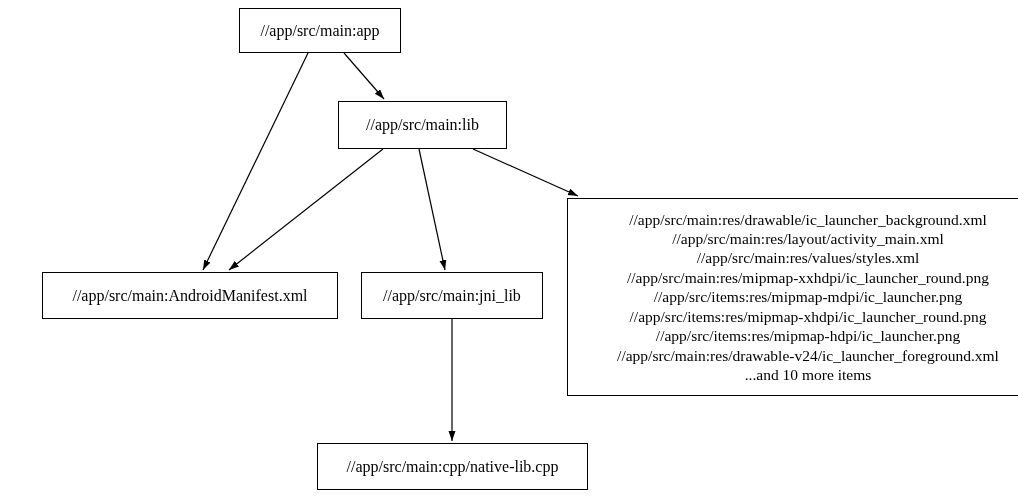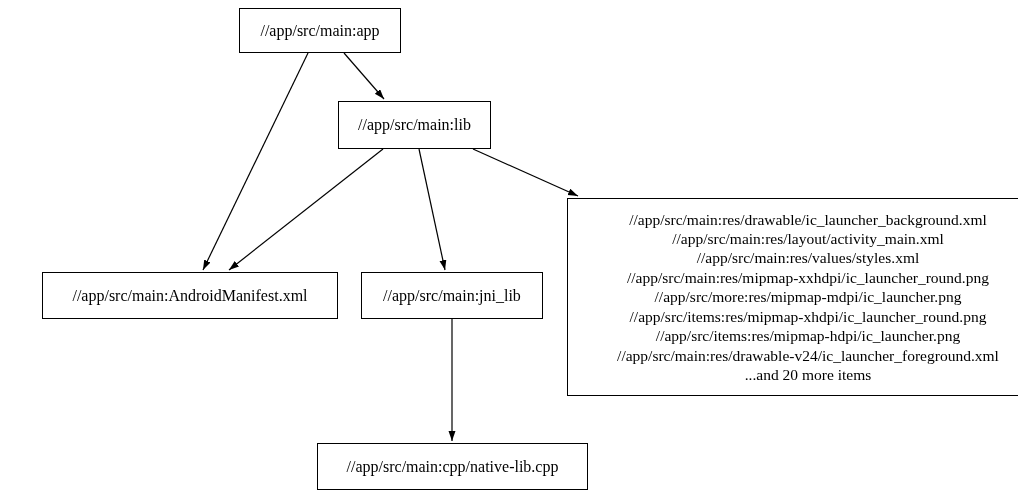--- a/index.html
+++ b/index.html
@@ -43,21 +43,21 @@
   }
   .node.multi {
     flex-direction: column;
     justify-content: center;
     font-size: 15.5px;
     line-height: 19.4px;
     padding: 2px 24px;
   }
   
   #node-app      { left: 203px; top: 8px;   width: 162px; height: 45px; }
-  #node-lib      { left: 302px; top: 101px; width: 153px; height: 48px; }
+  #node-lib      { left: 302px; top: 101px; width: 169px; height: 48px; }
   #node-manifest { left: 6px;   top: 272px; width: 296px; height: 47px; }
   #node-jni-lib  { left: 325px; top: 272px; width: 182px; height: 47px; }
   #node-res      { left: 531px; top: 198px; width: 482px; height: 198px; }
   #node-native   { left: 281px; top: 443px; width: 271px; height: 47px; }
 </style>
 </head>
 <body>
 
 <div class="canvas">
 
@@ -89,24 +89,24 @@
 
   <div class="node" id="node-jni-lib">
     <span>//app/src/main:jni_lib</span>
   </div>
 
   <div class="node multi" id="node-res">
     <span>//app/src/main:res/drawable/ic_launcher_background.xml</span>
     <span>//app/src/main:res/layout/activity_main.xml</span>
     <span>//app/src/main:res/values/styles.xml</span>
     <span>//app/src/main:res/mipmap-xxhdpi/ic_launcher_round.png</span>
-    <span>//app/src/more:res/mipmap-mdpi/ic_launcher.png</span>
+    <span>//app/src/items:res/mipmap-mdpi/ic_launcher.png</span>
     <span>//app/src/items:res/mipmap-xhdpi/ic_launcher_round.png</span>
     <span>//app/src/items:res/mipmap-hdpi/ic_launcher.png</span>
     <span>//app/src/main:res/drawable-v24/ic_launcher_foreground.xml</span>
-    <span>...and 20 more items</span>
+    <span>...and 10 more items</span>
   </div>
 
   <div class="node" id="node-native">
     <span>//app/src/main:cpp/native-lib.cpp</span>
   </div>
 
 </div>
 
 </body></html>

